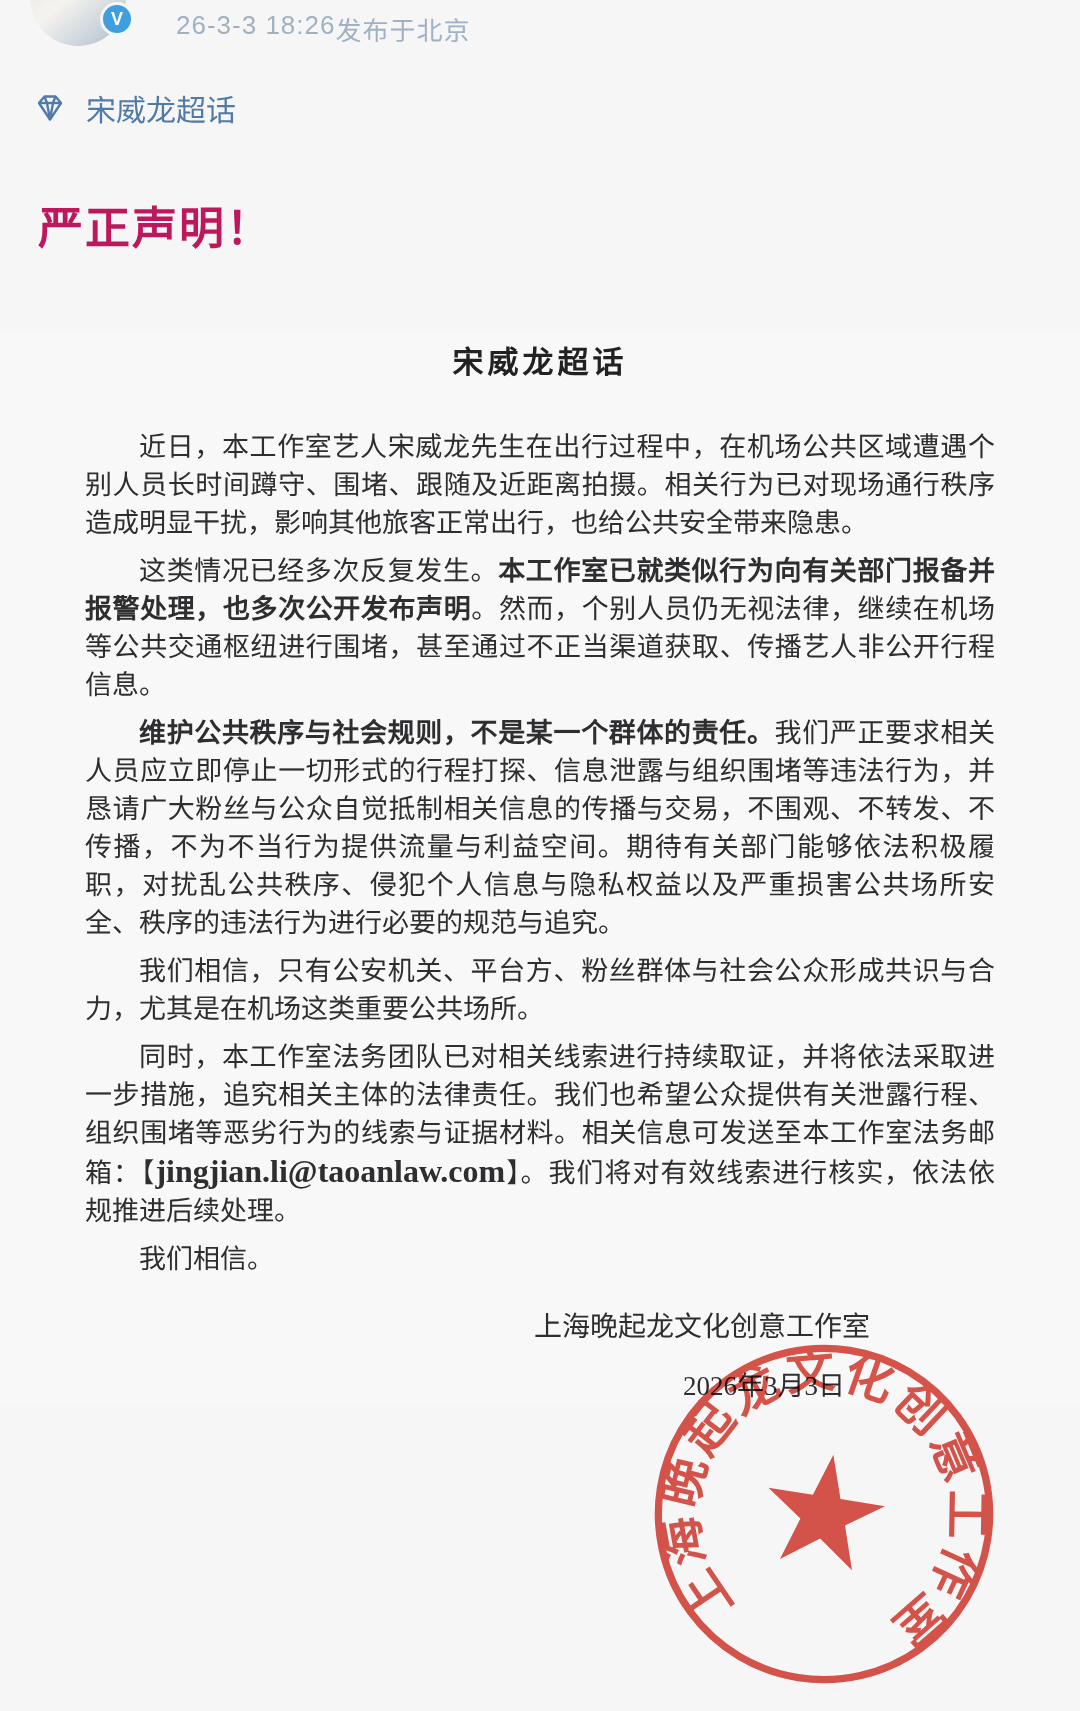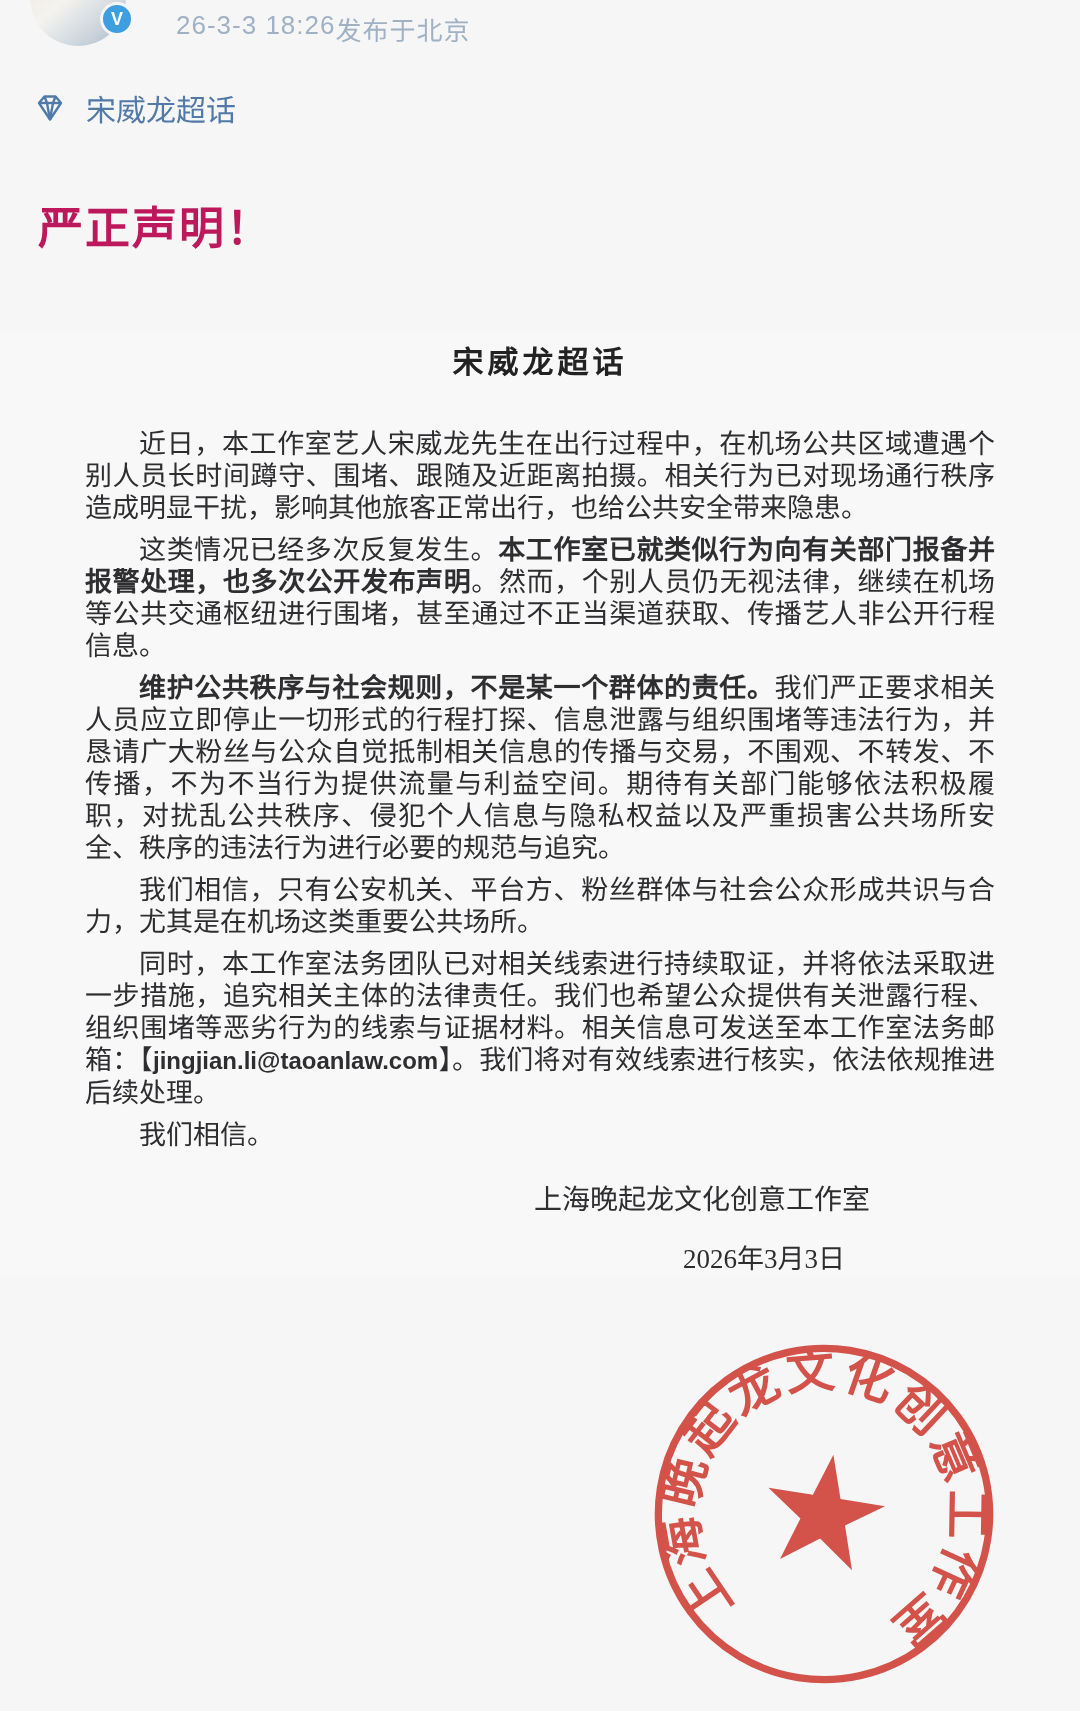--- a/index.html
+++ b/index.html
@@ -31,25 +31,25 @@
   
   .post-title { margin:62px 0 0 38px; font-size:45px; font-weight:700; color:#be185d; letter-spacing:2px; }
   
   .doc {
     position:relative; margin-top:74px; background:#f8f8f9;
     font-family:"Liberation Serif",serif; cursor:pointer;
   }
   .doc-title { text-align:center; font-size:31px; font-weight:700; color:#222; letter-spacing:4px; padding-top:6px; }
   .doc-body { margin-top:46px; padding:0 85px; }
   .doc-par {
-    font-size:27px; line-height:32px; color:#2e2e30;
+    font-size:27px; line-height:38px; color:#2e2e30;
     text-align:justify; text-indent:2em; margin-bottom:10px;
   }
   .doc-par .b { font-weight:700; }
-  .doc-par .mono { font-family:Liberation Sans, sans-serif; font-size:24px; font-weight:700; }
+  .doc-par .mono { font-family:Liberation Serif, serif; font-size:32px; font-weight:700; }
   .signature { text-align:right; padding-right:210px; font-size:28px; color:#2e2e30; margin-top:26px; }
   .doc-date  { text-align:right; padding-right:235px; font-size:27px; color:#2e2e30; margin-top:20px; }
   
   .stamp {
     position:absolute; left:648px; top:1338px; width:352px; height:352px;
     opacity:.85; mix-blend-mode:multiply; transform:rotate(9deg); pointer-events:none;
   }
   .stamp circle { fill:none; stroke:#d5372b; stroke-width:7; }
   .stamp polygon { fill:#d5372b; }
   .stamp text {

